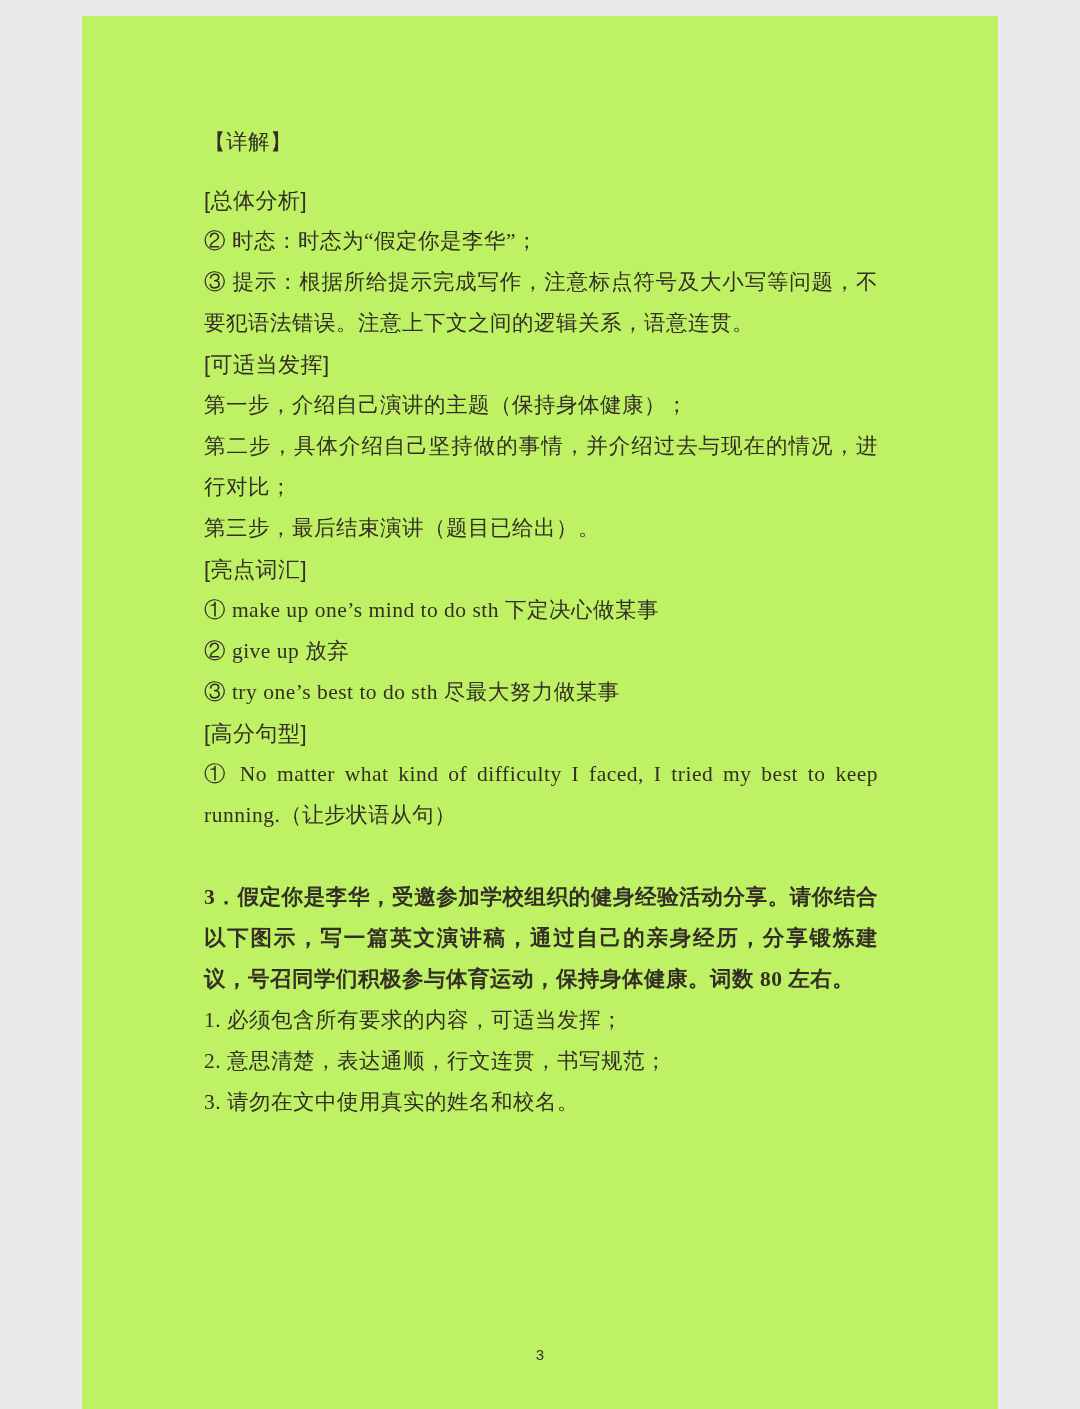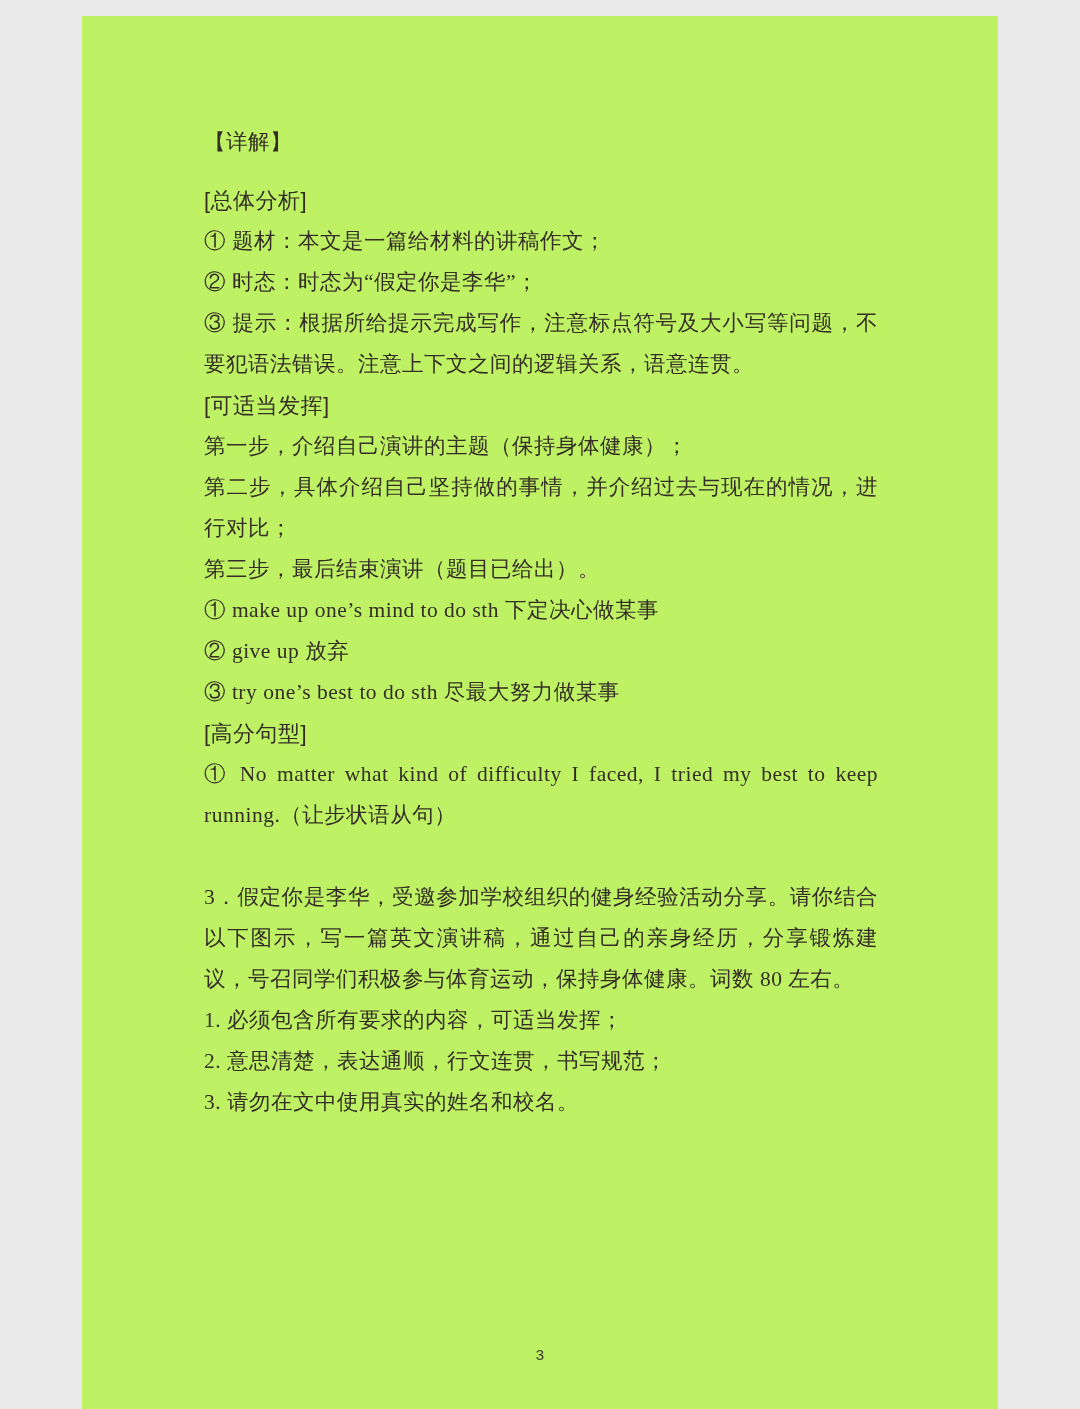--- a/index.html
+++ b/index.html
@@ -37,20 +37,21 @@
   .heading {
     margin: 0;
     font-size: 22px;
     line-height: 41px;
     font-weight: normal;
     font-family: "Liberation Sans", "DejaVu Sans", sans-serif;
     letter-spacing: 0.5px;
   }
   .question {
     margin-top: 41px;
+    font-weight: bold;
   }
   .page-number {
     position: absolute;
     left: 0;
     right: 0;
     top: 1330px;
     text-align: center;
     font-size: 15px;
     font-family: "Liberation Sans", "DejaVu Sans", sans-serif;
     color: #3a342b;
@@ -58,29 +59,29 @@
 </style>
 </head>
 <body>
 
 <div class="page">
   <div class="content">
 
     <p class="line title">【详解】</p>
 
     <h3 class="heading">[总体分析]</h3>
-    <p class="line">① 题材：本文是一篇给材料的讲稿作文；</p>
     <p class="line">② 时态：时态为“假定你是李华”；</p>
     <p class="line">③ 提示：根据所给提示完成写作，注意标点符号及大小写等问题，不要犯语法错误。注意上下文之间的逻辑关系，语意连贯。</p>
 
     <h3 class="heading">[可适当发挥]</h3>
     <p class="line">第一步，介绍自己演讲的主题（保持身体健康）；</p>
     <p class="line">第二步，具体介绍自己坚持做的事情，并介绍过去与现在的情况，进行对比；</p>
     <p class="line">第三步，最后结束演讲（题目已给出）。</p>
 
+    <h3 class="heading">[亮点词汇]</h3>
     <p class="line">① make up one’s mind to do sth 下定决心做某事</p>
     <p class="line">② give up 放弃</p>
     <p class="line">③ try one’s best to do sth 尽最大努力做某事</p>
 
     <h3 class="heading">[高分句型]</h3>
     <p class="line">① No matter what kind of difficulty I faced, I tried my best to keep running.（让步状语从句）</p>
 
     <p class="line question">3．假定你是李华，受邀参加学校组织的健身经验活动分享。请你结合以下图示，写一篇英文演讲稿，通过自己的亲身经历，分享锻炼建议，号召同学们积极参与体育运动，保持身体健康。词数 80 左右。</p>
     <p class="line">1. 必须包含所有要求的内容，可适当发挥；</p>
     <p class="line">2. 意思清楚，表达通顺，行文连贯，书写规范；</p>

